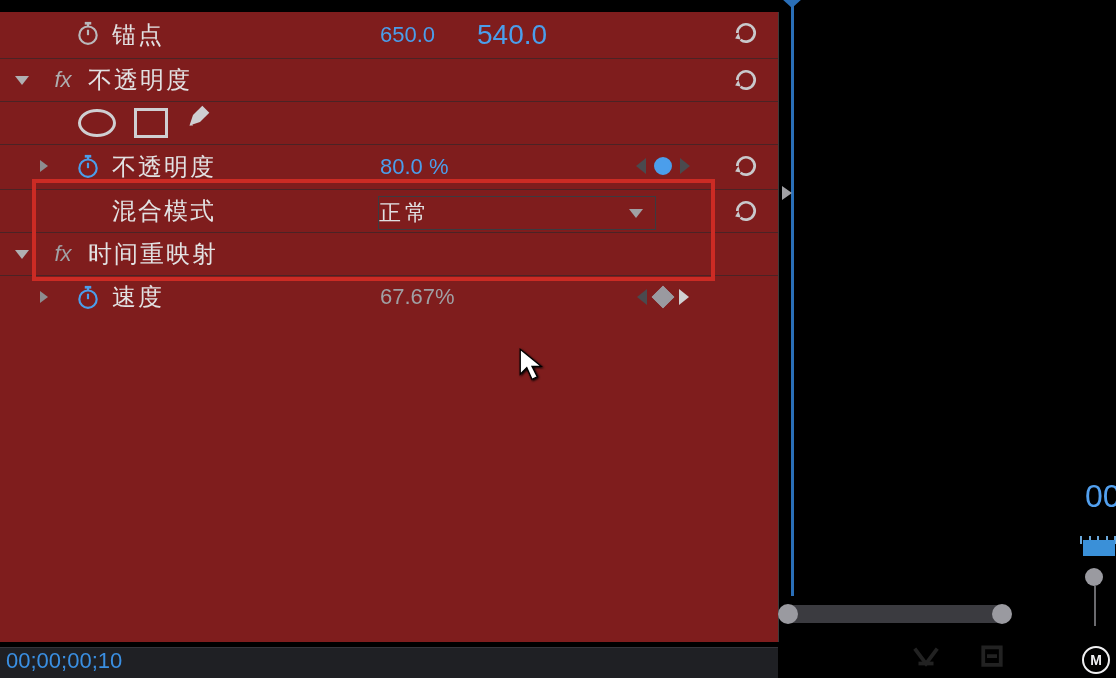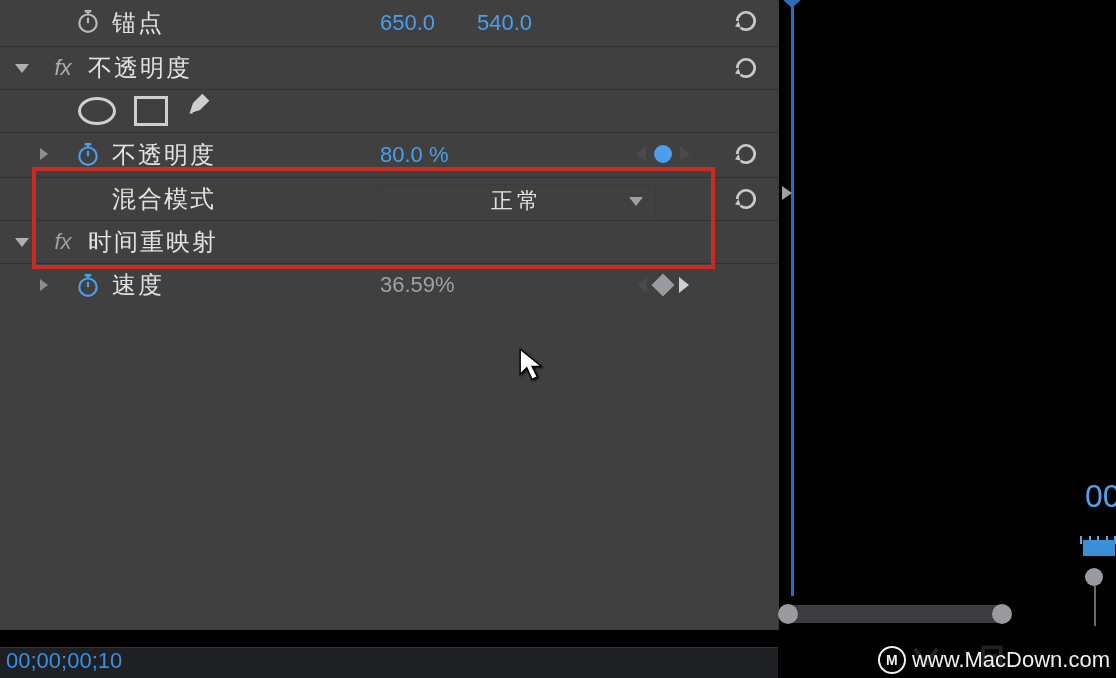--- a/index.html
+++ b/index.html
@@ -9,39 +9,39 @@
     height: 678px;
     background: #000;
     font-family: "Microsoft YaHei", "PingFang SC", Arial, sans-serif;
     color: #c7c7c7;
     overflow: hidden;
     position: relative;
   }
   .panel {
     position: absolute;
     left: 0;
-    top: 0;
+    top: 12px;
     width: 778px;
     height: 630px;
-    background: #404040;
+    background: #7f1d1d;
     border-right: 1px solid #3a3a3a;
   }
   .row {
     position: relative;
     height: 42px;
     line-height: 42px;
     border-bottom: 1px solid rgba(40,40,44,0.6);
   }
   .col-arrow { position:absolute; left:34px; top:0; width:20px; height:42px; display:flex; align-items:center; justify-content:center; }
   .col-arrow2 { position:absolute; left:10px; top:0; width:24px; height:42px; display:flex; align-items:center; justify-content:center; }
   .col-stopwatch { position:absolute; left:73px; top:0; width:30px; height:42px; display:flex; align-items:center; justify-content:center; }
   .col-fx { position:absolute; left:48px; top:0; width:30px; height:42px; display:flex; align-items:center; justify-content:center; font-style:italic; color:#aeaeb0; font-size:22px;}
   .col-label { position:absolute; left:112px; top:0; font-size:24px; color:#e2e2e3; letter-spacing:2px;}
   .col-val1 { position:absolute; left:380px; top:0; color:#4b9eeb; font-size:22px; }
-  .col-val2 { position:absolute; left:477px; top:0; color:#4b9eeb; font-size:22px; }
+  .col-val2 { position:absolute; left:477px; top:0; color:#4b9eeb; font-size:28px; }
   .col-kf { position:absolute; left:618px; top:0; width:90px; height:42px; display:flex; align-items:center; justify-content:center; gap:8px;}
   .col-reset { position:absolute; right:12px; top:0; width:40px; height:42px; display:flex; align-items:center; justify-content:center;}
   
   .stopwatch-svg { width:26px; height:26px; }
   .reset-svg { width:26px; height:26px; }
   .arrow-right { width:0; height:0; border-top:6px solid transparent; border-bottom:6px solid transparent; border-left:8px solid #8d8d90; }
   .arrow-down { width:0; height:0; border-left:7px solid transparent; border-right:7px solid transparent; border-top:9px solid #b0b0b2; }
   .kf-arrow-l { width:0; height:0; border-top:8px solid transparent; border-bottom:8px solid transparent; border-right:10px solid #4a4a4e; }
   .kf-arrow-r { width:0; height:0; border-top:8px solid transparent; border-bottom:8px solid transparent; border-left:10px solid #4a4a4e; }
   .kf-arrow-r.active { border-left-color:#d0d0d2; }
@@ -49,21 +49,21 @@
   .kf-diamond.blue { border-color:#4b9eeb; background:#4b9eeb; border-radius:2px;}
   .kf-diamond.fill { background:#9a9aa0; border-color:#9a9aa0;}
 
   .mask-tools { position:absolute; left:78px; top:0; height:42px; display:flex; align-items:center; gap:18px;}
   .mask-ell { width:32px; height:22px; border:3px solid #cfcfd2; border-radius:50%/50%; }
   .mask-rect { width:28px; height:24px; border:3px solid #cfcfd2; }
   .pen-svg { width:28px; height:28px; }
 
   .dropdown {
     position:absolute; left:378px; top:6px; width:276px; height:32px;
-    border:1px solid #3b3b40; display:flex; align-items:center; justify-content:center;
+    border:1px solid #3b3b40; display:flex; align-items:center; 
     font-size:22px; color:#e0e0e2; letter-spacing:4px;
   }
   .dropdown .chev { position:absolute; right:12px; top:12px; width:14px; height:10px;}
   .chev::before{content:"";display:block;width:0;height:0;border-left:7px solid transparent;border-right:7px solid transparent;border-top:9px solid #a0a0a4;}
 
   .red-box {
     position:absolute; left:32px; top:167px; width:675px; height:94px;
     border:4px solid #cc2b24; z-index:5; pointer-events:none;
   }
 
@@ -219,21 +219,21 @@
       </div>
     <div class="col-stopwatch">
       <svg class="stopwatch-svg" viewBox="0 0 24 24">
           <circle cx="12" cy="14" r="8" fill="none" stroke="#4b9eeb" stroke-width="2"></circle>
           <line x1="12" y1="14" x2="12" y2="9" stroke="#4b9eeb" stroke-width="2"></line>
           <line x1="9" y1="3" x2="15" y2="3" stroke="#4b9eeb" stroke-width="2.5"></line>
           <line x1="12" y1="3" x2="12" y2="6" stroke="#4b9eeb" stroke-width="2"></line>
         </svg>
     </div>
     <div class="col-label">速度</div>
-    <div class="col-val1 dim">36.59%</div>
+    <div class="col-val1 dim">67.67%</div>
     <div class="col-kf">
       <div class="kf-arrow-l"></div>
       <div class="kf-diamond fill"></div>
       <div class="kf-arrow-r active"></div>
     </div>
   </div>
 
   <div class="red-box"></div>
 </div>
 
@@ -274,14 +274,13 @@
 </div>
 
 <div class="cursor">
   <svg viewBox="0 0 20 26">
       <path d="M1 1 L1 20 L6 15 L10 24 L14 22 L10 14 L17 14 Z" fill="#fff" stroke="#000" stroke-width="1"></path>
     </svg>
 </div>
 
 <div class="watermark">
   <div class="wm-ico">M</div>
-  <span>www.MacDown.com</span>
 </div>
 
 </body></html>

